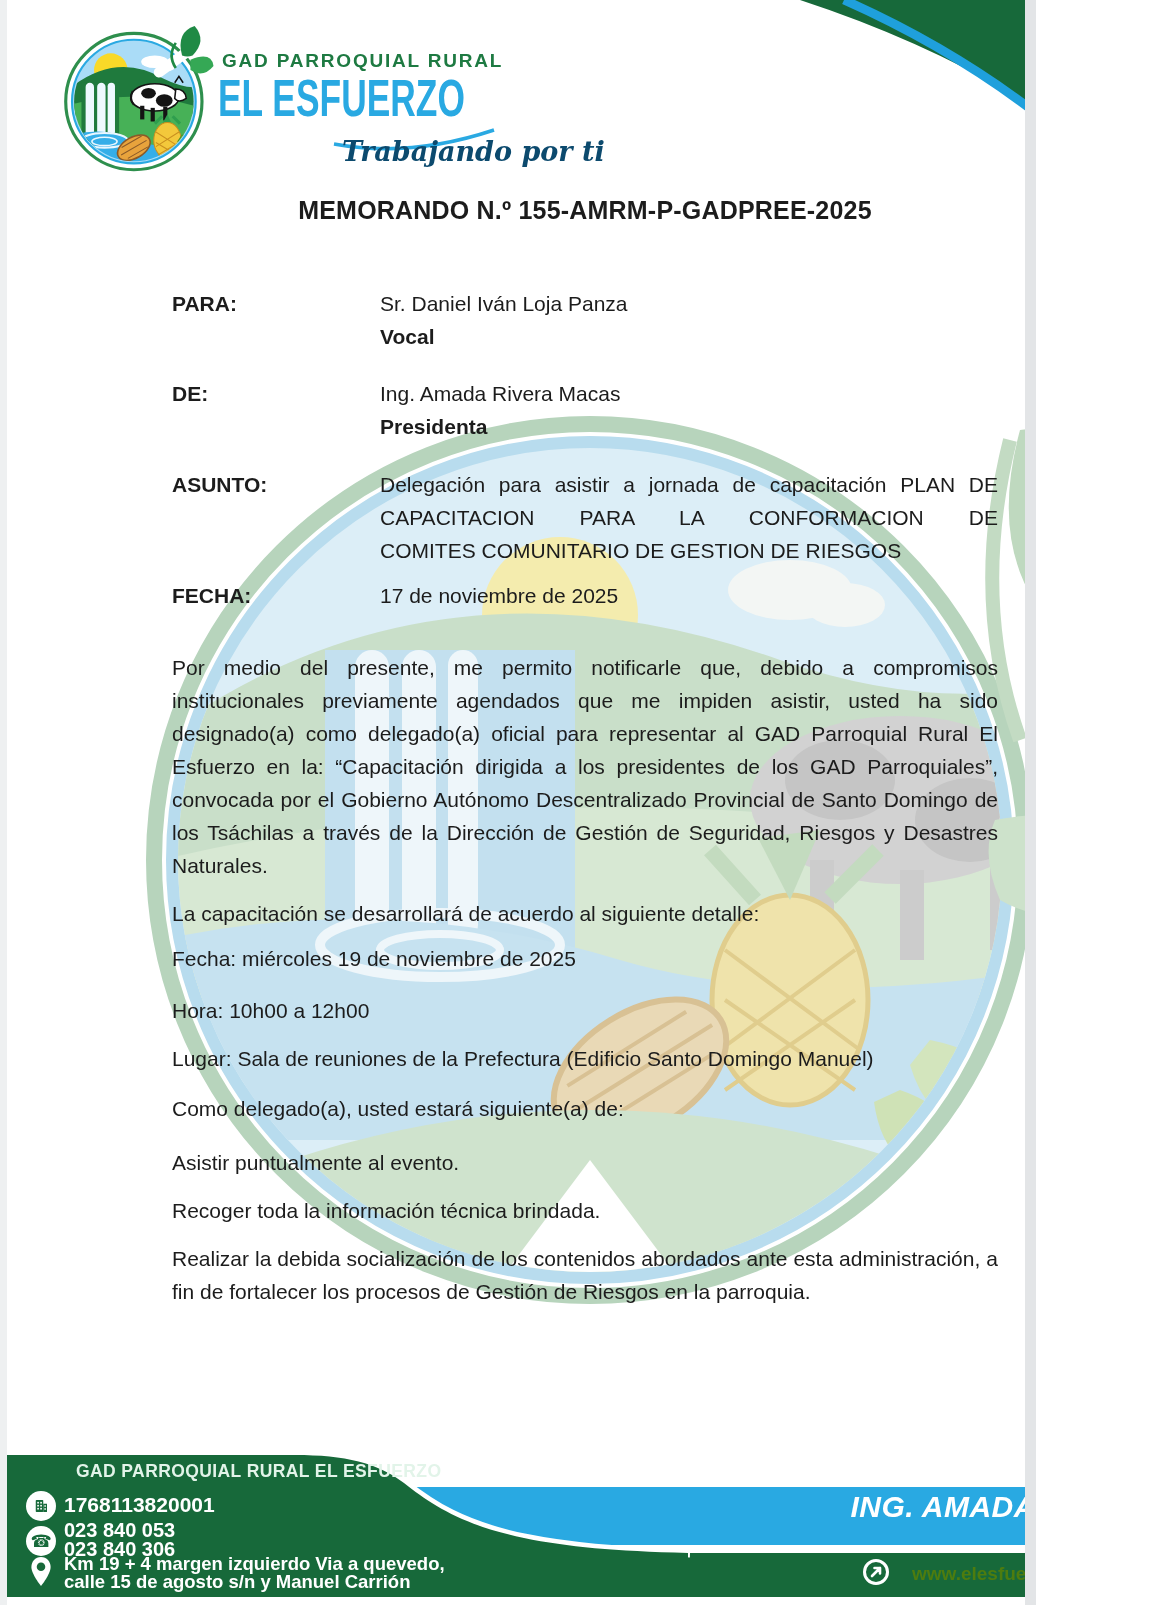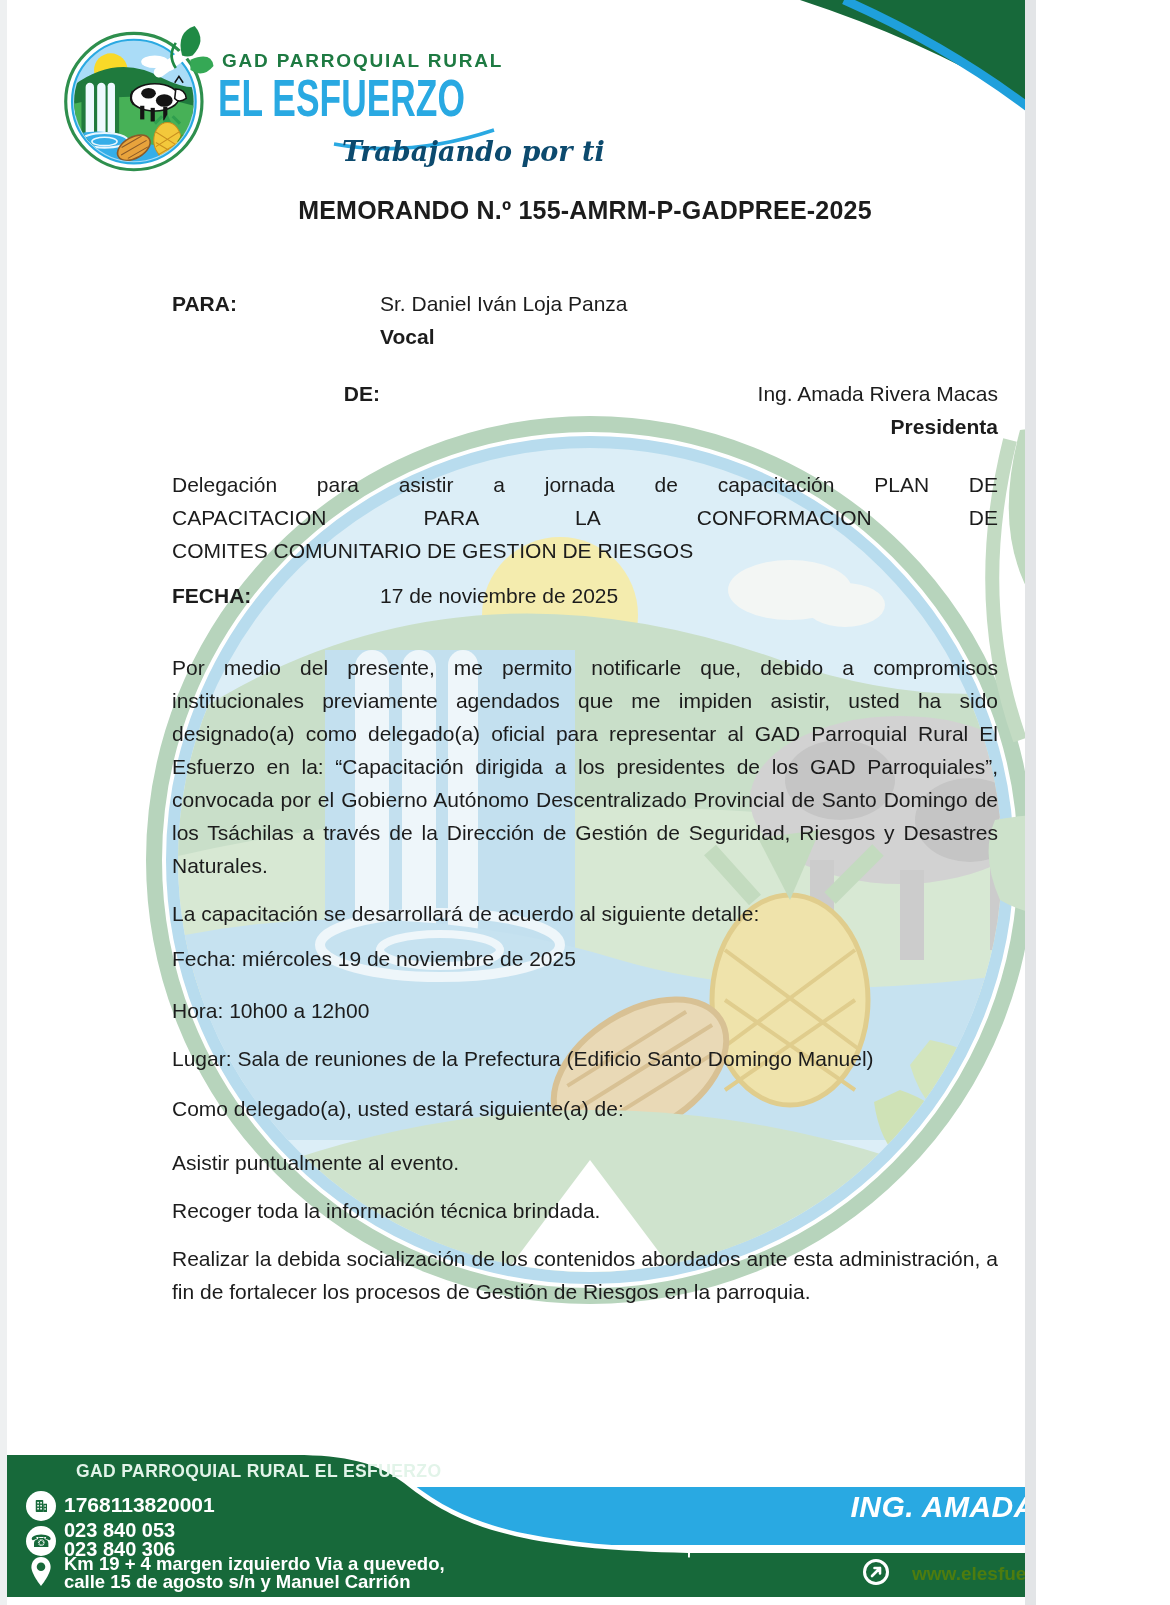--- a/index.html
+++ b/index.html
@@ -20,21 +20,21 @@
   .swoosh{position:absolute;left:272px;top:100px;width:170px;height:32px;}
   .tagline{position:absolute;left:284px;top:112px;font-family:"DejaVu Serif","Liberation Serif",serif;
            font-style:italic;font-weight:700;font-size:27px;color:#0c4a6e;text-align:right;}
   
   .watermark{position:absolute;left:140px;top:400px;width:1040px;height:920px;z-index:1;}
   
   .doc-title{position:absolute;left:172px;top:196px;width:826px;text-align:center;
              font-size:25px;font-weight:700;z-index:4;letter-spacing:.2px;}
   .fields{position:absolute;left:172px;top:287px;width:826px;z-index:4;font-size:21px;line-height:33px;}
   .frow{display:flex;}
-  .frow.m1{margin-top:24px;text-align:right;}
+  .frow.m1{margin-top:24px;}
   .frow.m2{margin-top:25px;}
   .frow.m3{margin-top:12px;}
   .flabel{width:208px;flex:0 0 208px;font-weight:700;}
   .fval{flex:1;}
   .b{font-weight:700;}
   .jl{text-align:justify;text-align-last:justify;}
   .doc-body{position:absolute;left:172px;top:651px;width:826px;z-index:4;
             font-size:21px;line-height:33px;text-align:justify;}
   .doc-body p{margin:0 0 15px 0;}
   .doc-body p:nth-of-type(1){}
@@ -193,20 +193,21 @@
       </div>
     </div>
     <div class="frow m1">
       <div class="flabel">DE:</div>
       <div class="fval">
         <div>Ing. Amada Rivera Macas</div>
         <div class="b">Presidenta</div>
       </div>
     </div>
     <div class="frow m2">
+      <div class="flabel">ASUNTO:</div>
       <div class="fval">
         <div class="jl">Delegación para asistir a jornada de capacitación PLAN DE</div>
         <div class="jl">CAPACITACION PARA LA CONFORMACION DE</div>
         <div>COMITES COMUNITARIO DE GESTION DE RIESGOS</div>
       </div>
     </div>
     <div class="frow m3">
       <div class="flabel">FECHA:</div>
       <div class="fval">
         <div>17 de noviembre de 2025</div>

